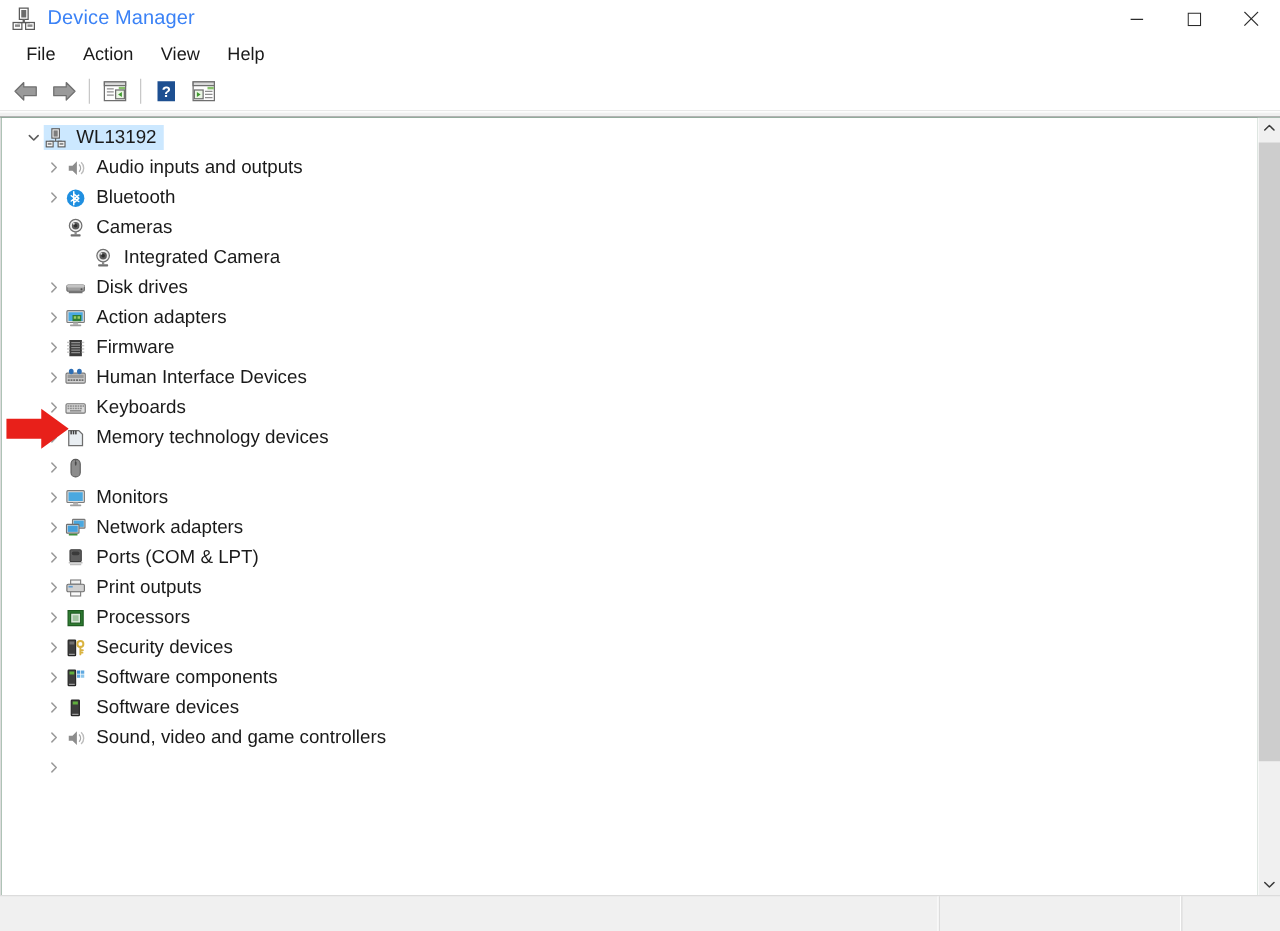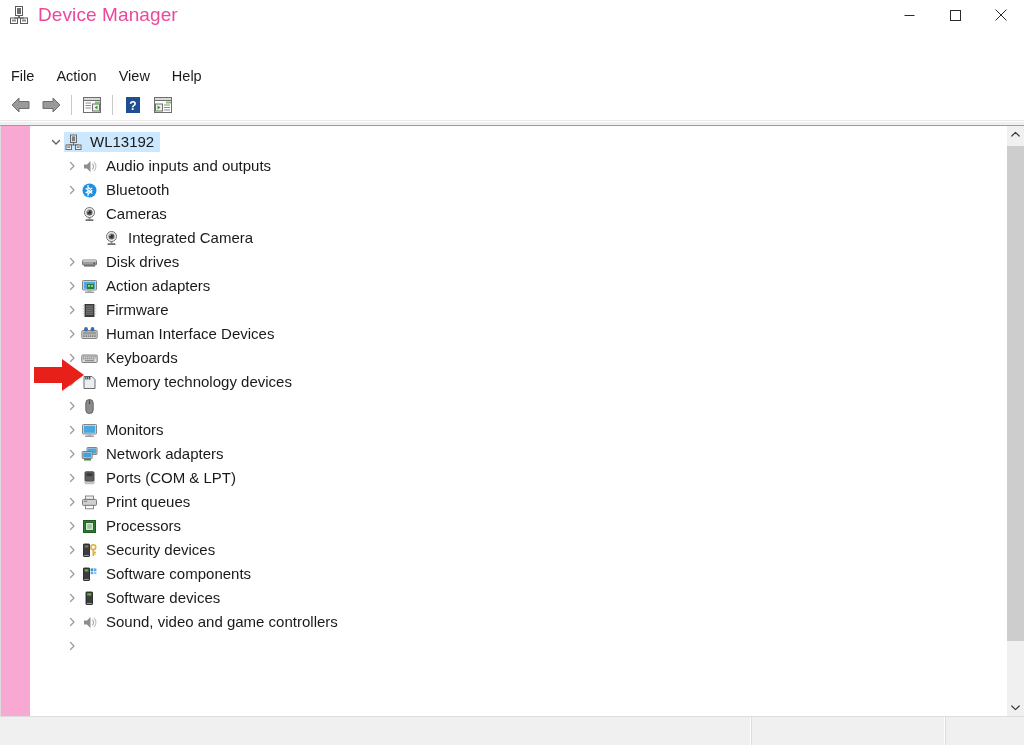--- a/index.html
+++ b/index.html
@@ -37,22 +37,22 @@
   }
   .title-icon {
     width: 20px;
     height: 20px;
     margin-left: 9px;
     margin-right: 9px;
     flex: 0 0 auto;
     display: block;
   }
   .title-text {
-    font-size: 19px;
-    color: #ec4899;
+    font-size: 16px;
+    color: #3b82f6;
     letter-spacing: 0.1px;
   }
   .caption-buttons {
     position: absolute;
     right: 0;
     top: 0;
     height: 30px;
     display: flex;
   }
   .cap-btn {
@@ -67,22 +67,22 @@
     cursor: default;
   }
   .cap-btn svg { display: block; }
 
   
   .menubar {
     height: 28px;
     min-height: 28px;
     display: flex;
     align-items: center;
+    padding-left: 10px;
     background: #ffffff;
-    margin-top: 32px;
   }
   .menu-item {
     font-size: 14.5px;
     color: #1a1a1a;
     padding: 2px 11px 3px 11px;
     cursor: default;
     white-space: nowrap;
   }
 
   
@@ -118,24 +118,23 @@
     background: #f0f0f0;
     border-top: 1px solid #ffffff;
     border-bottom: 1px solid #9d9d9d;
   }
 
   
   .content {
     flex: 1 1 auto;
     display: flex;
     position: relative;
-    background: #f9a8d4;
+    background: #14532d;
     overflow: hidden;
     border-left: 1px solid #dcdcdc;
-    padding-left: 29px;
   }
 
   .tree-pane {
     flex: 1 1 auto;
     position: relative;
     overflow: hidden;
     background: #ffffff;
     padding-top: 4px;
   }
 
@@ -698,21 +697,21 @@
         </span>
         <span class="row-inner">
           <span class="tree-icon">
             <svg width="17" height="17" viewBox="0 0 17 17">
               <rect x="4.5" y="2" width="8" height="3.4" fill="#f0f0f0" stroke="#7d7d7d" stroke-width="0.9"></rect>
               <rect x="1.5" y="5.4" width="14" height="6" rx="1" fill="#d0d0d0" stroke="#6f6f6f" stroke-width="0.9"></rect>
               <rect x="2.8" y="6.7" width="3.4" height="1.3" fill="#5d9bd1"></rect>
               <rect x="4.5" y="11.4" width="8" height="3.4" fill="#fafafa" stroke="#7d7d7d" stroke-width="0.9"></rect>
             </svg>
           </span>
-          <span class="tree-label">Print queues</span>
+          <span class="tree-label">Print outputs</span>
         </span>
       </div>
 
       <div class="tree-row level1">
         <span class="chevron">
           <svg width="10" height="10" viewBox="0 0 10 10">
             <path d="M3.5 1.5 L7 5 L3.5 8.5" fill="none" stroke="#9a9a9a" stroke-width="1.2" stroke-linecap="round" stroke-linejoin="round"></path>
           </svg>
         </span>
         <span class="row-inner">

